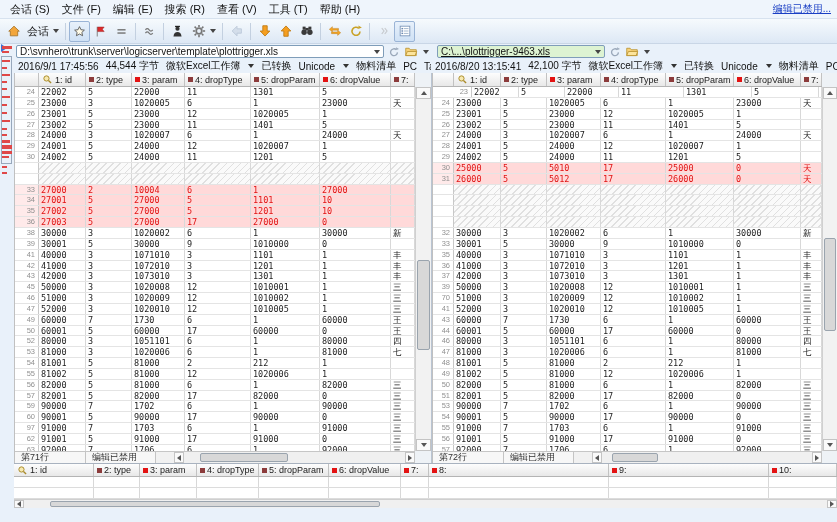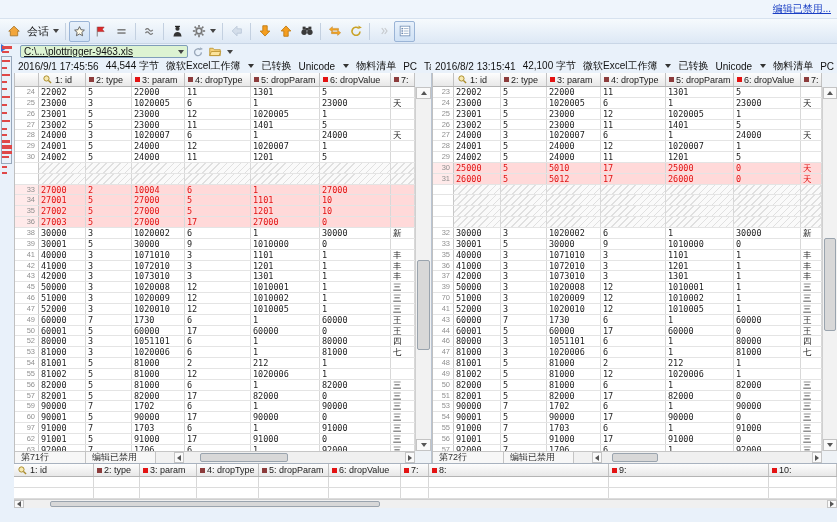--- a/index.html
+++ b/index.html
@@ -115,20 +115,29 @@
   .sb-item{position:absolute;top:0;line-height:14px;white-space:nowrap;}
   .sb-div{position:absolute;top:2px;bottom:2px;width:1px;background:#c5d2e2;}
   .sb-flagicon{position:absolute;left:8px;top:1px;width:12px;height:12px;}
 </style>
 </head>
 <body>
 
 <div class="app">
 
   <div class="menubar">
+    <span id="menu-items" style="display:flex;">
+        <div class="menu-item">会话 (S)</div>
+        <div class="menu-item">文件 (F)</div>
+        <div class="menu-item">编辑 (E)</div>
+        <div class="menu-item">搜索 (R)</div>
+        <div class="menu-item">查看 (V)</div>
+        <div class="menu-item">工具 (T)</div>
+        <div class="menu-item">帮助 (H)</div>
+      </span>
     <a class="update-link" href="#">编辑已禁用...</a>
   </div>
 
   <div class="toolbar" id="toolbar">
       <div class="tbtn">
         <span class="ticon">
           <svg width="14" height="14" viewBox="0 0 16 16">
             <path d="M2 8.2 8 2.5l6 5.7h-1.8v5.3H3.8V8.2z" fill="#f3a63b" stroke="#a8762a"></path>
           </svg>
         </span>
@@ -296,20 +305,39 @@
         <div class="map-mark" style="top: 90px; width: 5px; height: 2px;"></div>
         <div class="map-mark" style="top: 96px; width: 8px; height: 3px;"></div>
         <div class="map-mark" style="top: 101px; width: 10px; height: 4px;"></div>
         <div class="map-mark" style="top: 107px; width: 10px; height: 3px;"></div>
         <div class="map-mark" style="top: 112px; width: 7px; height: 2px;"></div>
         <div class="map-mark" style="top: 122px; width: 5px; height: 2px;"></div>
         <div class="map-mark" style="top: 128px; width: 5px; height: 2px;"></div>
       </div>
 
     <div class="paths">
+      <div class="pgroup-left">
+        <div class="pathbox" style="flex:1;">
+          <span class="ptext">D:\svnhero\trunk\server\logicserver\template\plottrigger.xls</span>
+          <span class="caret"></span>
+        </div>
+        <span class="pico" id="refresh-l">
+            <svg width="12" height="12" viewBox="0 0 16 16">
+              <path d="M12.6 8.5A4.6 4.6 0 1 1 11.2 5" fill="none" stroke="#9aa8ba" stroke-width="1.8"></path>
+              <path d="M10.6 1.6l.7 3.7 3.4-1.3z" fill="#9aa8ba"></path>
+            </svg>
+          </span>
+        <span class="pico" id="folder-l">
+            <svg width="14" height="13" viewBox="0 0 16 16">
+              <path d="M1.5 13V4h4.2l1.4 1.8h7.4V13z" fill="#f7d27a" stroke="#b9912e"></path>
+              <path d="M1.5 13l2-5h11.5l-2 5z" fill="#fce49c" stroke="#b9912e"></path>
+            </svg>
+          </span>
+        <span class="caret"></span>
+      </div>
       <div class="pgroup-right">
         <div class="pathbox newer" style="width:168px;text-decoration:underline;">
           <span class="ptext">C:\...\plottrigger-9463.xls</span>
           <span class="caret"></span>
         </div>
         <span class="pico" id="refresh-r">
             <svg width="12" height="12" viewBox="0 0 16 16">
               <path d="M12.6 8.5A4.6 4.6 0 1 1 11.2 5" fill="none" stroke="#9aa8ba" stroke-width="1.8"></path>
               <path d="M10.6 1.6l.7 3.7 3.4-1.3z" fill="#9aa8ba"></path>
             </svg>
@@ -336,21 +364,21 @@
         <span>
             <span>Unicode</span>
             <span class="caret"></span>
           </span>
         <span>物料清单</span>
         <span>PC</span>
         <span>Tab</span>
 
       </div>
       <div class="ihalf rgt">
-        <span>2016/8/2 13:15:41</span>
+        <span>2016/8/20 13:15:41</span>
         <span>42,100 字节</span>
         <span>
             <span>微软Excel工作簿</span>
             <span class="caret"></span>
           </span>
         <span>已转换</span>
         <span>
             <span>Unicode</span>
             <span class="caret"></span>
           </span>
@@ -804,21 +832,21 @@
               <span class="sq red"></span>
               <span>6: dropValue</span>
             </div>
             <div class="hcell flex">
               <span class="sq dark"></span>
               <span>7:</span>
             </div>
           </div>
         <div class="gbody" id="body-right">
             <div class="grow">
-              <div class="rncell" style="width: 21px;">23</div>
+              <div class="rncell" style="width: 39px;">23</div>
               <div class="gcell" style="width: 47px;">22002</div>
               <div class="gcell" style="width: 46px;">5</div>
               <div class="gcell" style="width: 54px;">22000</div>
               <div class="gcell" style="width: 65px;">11</div>
               <div class="gcell" style="width: 68px;">1301</div>
               <div class="gcell" style="width: 67px;">5</div>
               <div class="gcell fragcell"></div>
             </div>
             <div class="grow">
               <div class="rncell" style="width: 21px;">24</div>

